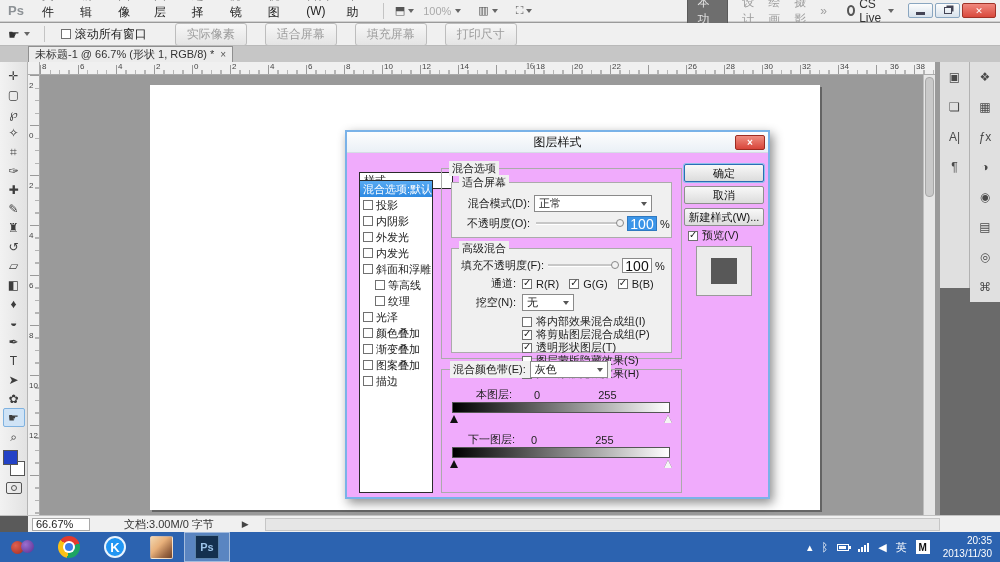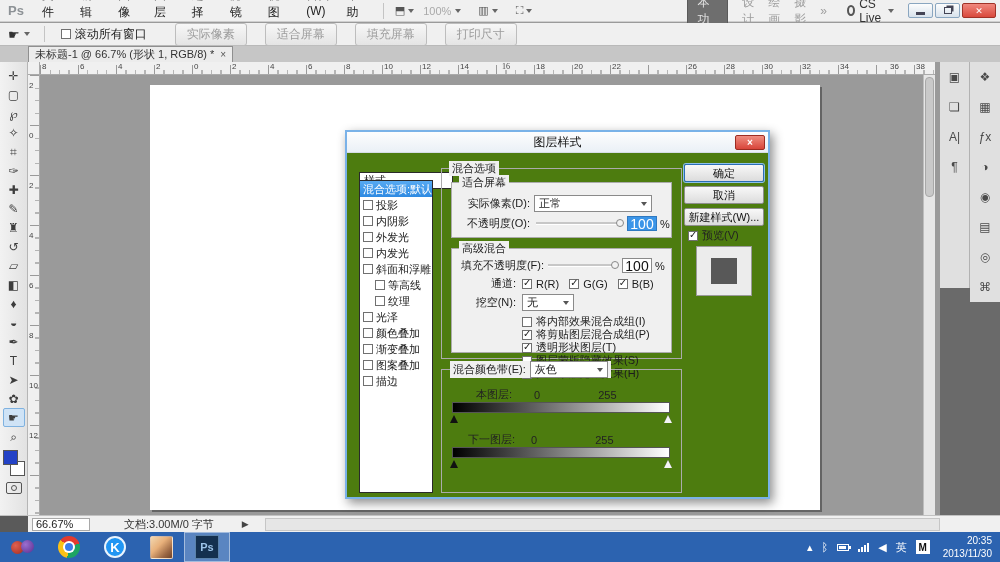--- a/index.html
+++ b/index.html
@@ -101,21 +101,21 @@
   .tray-bars { display:flex; align-items:flex-end; gap:1px; height:9px; }
   .tray-bars i { width:2px; background:#fff; display:block; }
   .battery { width:12px; height:7px; border:1px solid #fff; position:relative; }
   .battery::after { content:""; position:absolute; right:-3px; top:1px; width:2px; height:3px; background:#fff; }
   .battery i { position:absolute; left:1px; top:1px; bottom:1px; width:7px; background:#fff; display:block; }
   .lang-ind { font-size:11px; }
   .m-box { width:14px; height:14px; background:#fff; color:#111; font-weight:bold; font-size:10px; display:flex; align-items:center; justify-content:center; }
   .clock { text-align:right; font-size:10px; line-height:1.3; padding-left:4px; }
 
   
-  .dialog { position:absolute; left:345px; top:130px; width:425px; height:369px; background:#4d7c0f; border:2px solid #7ab2e8; box-shadow:3px 4px 10px rgba(0,0,0,.45); }
+  .dialog { position:absolute; left:345px; top:130px; width:425px; height:369px; background:#f0abfc; border:2px solid #7ab2e8; box-shadow:3px 4px 10px rgba(0,0,0,.45); }
   .dlg-title { position:absolute; left:0; top:0; right:0; height:21px; background:linear-gradient(#fdfdfe,#eaf0f6); border-bottom:1px solid #d5dde5; display:flex; align-items:center; justify-content:center; font-size:12px; color:#111; }
   .dlg-close { position:absolute; right:3px; top:3px; width:30px; height:15px; background:linear-gradient(#ef8d80,#d8453a); border:1px solid #9c2c22; border-radius:2px; color:#fff; font-size:10px; font-weight:bold; display:flex; align-items:center; justify-content:center; }
   .styles-hdr { position:absolute; left:12px; top:40px; width:94px; height:17px; background:#fff; border:1px solid #2a2a2a; font-size:11px; display:flex; align-items:center; padding-left:4px; }
   .styles-list { position:absolute; left:12px; top:48px; width:74px; height:313px; background:#fff; border:1px solid #2a2a2a; overflow:hidden; }
   .style-item { height:16px; display:flex; align-items:center; gap:3px; padding-left:3px; font-size:11px; color:#1c1c1c; white-space:nowrap; }
   .style-item.selected { background:linear-gradient(#57aaf2,#2e8ae2); color:#fff; }
   .style-item.indent { padding-left:15px; }
   .cb { width:10px; height:10px; border:1px solid #707070; background:#fff; display:inline-block; position:relative; flex:0 0 auto; }
   .cb.checked::after { content:"✓"; position:absolute; left:0px; top:-3px; font-size:10px; color:#222; font-weight:bold; }
   .group { position:absolute; border:1px solid #ababab; }
@@ -259,21 +259,21 @@
       <span class="num" style="left: 78px;">4</span>
       <span class="num" style="left: 116px;">2</span>
       <span class="num" style="left: 154px;">0</span>
       <span class="num" style="left: 192px;">2</span>
       <span class="num" style="left: 230px;">4</span>
       <span class="num" style="left: 268px;">6</span>
       <span class="num" style="left: 306px;">8</span>
       <span class="num" style="left: 344px;">10</span>
       <span class="num" style="left: 382px;">12</span>
       <span class="num" style="left: 420px;">14</span>
-      <span class="num" style="left: 462px; font-family: Liberation Serif, serif;">16</span>
+      <span class="num" style="left: 486px; font-family: Liberation Serif, serif;">16</span>
       <span class="num" style="left: 496px;">18</span>
       <span class="num" style="left: 534px;">20</span>
       <span class="num" style="left: 572px;">22</span>
       <span class="num" style="left: 610px; margin-top: 40px;">24</span>
       <span class="num" style="left: 648px;">26</span>
       <span class="num" style="left: 686px;">28</span>
       <span class="num" style="left: 724px;">30</span>
       <span class="num" style="left: 762px;">32</span>
       <span class="num" style="left: 800px;">34</span>
       <span class="num" style="left: 838px; padding-left: 12px;">36</span>
@@ -379,21 +379,21 @@
         </div>
       </div>
 
     <div class="group" style="left:94px; top:36px; width:241px; height:191px;">
       <span class="group-label">混合选项</span>
     </div>
 
     <div class="group" style="left:104px; top:50px; width:221px; height:56px; background:#f0f0f0;">
       <span class="group-label">适合屏幕</span>
       <div class="frow" style="left:6px; top:12px; width:210px;">
-        <span class="flabel" style="width:72px;">实际像素(D):</span>
+        <span class="flabel" style="width:72px;">混合模式(D):</span>
         <span class="select" style="width:118px; margin-left:4px;">
             <span>正常</span>
             <span class="sarrow"></span>
           </span>
       </div>
       <div class="frow" style="left:6px; top:33px; width:214px;">
         <span class="flabel" style="width:72px;">不透明度(O):</span>
         <span class="groove" style="width:85px; margin-left:6px;">
             <span class="thumb"></span>
           </span>

